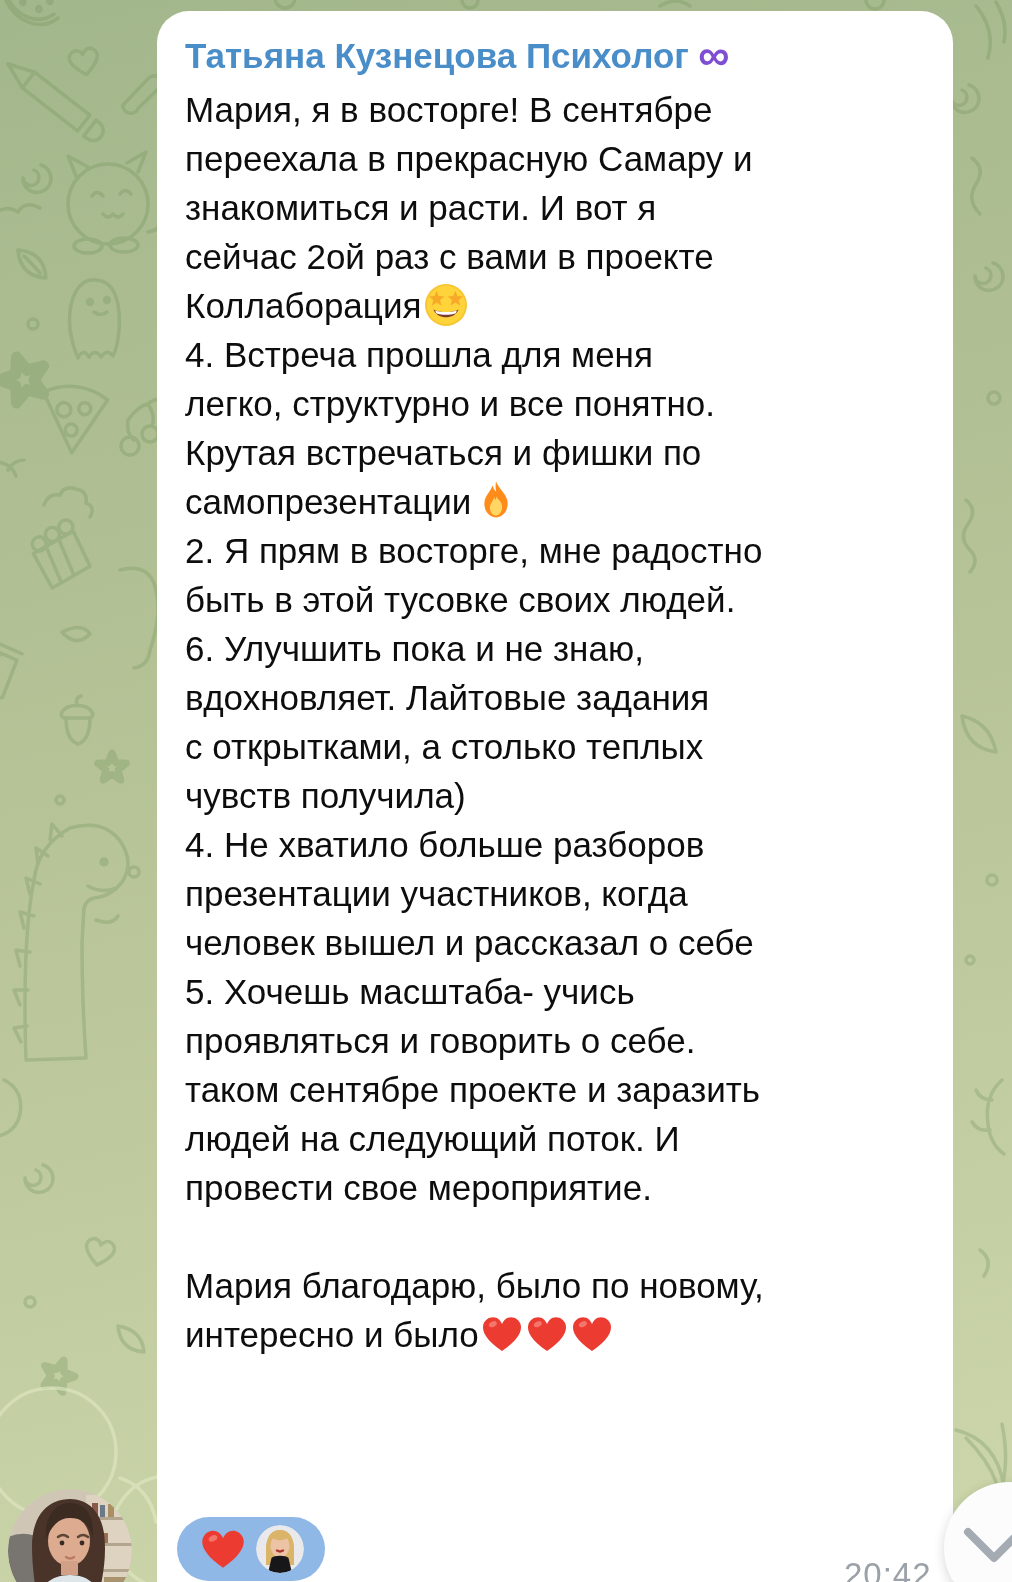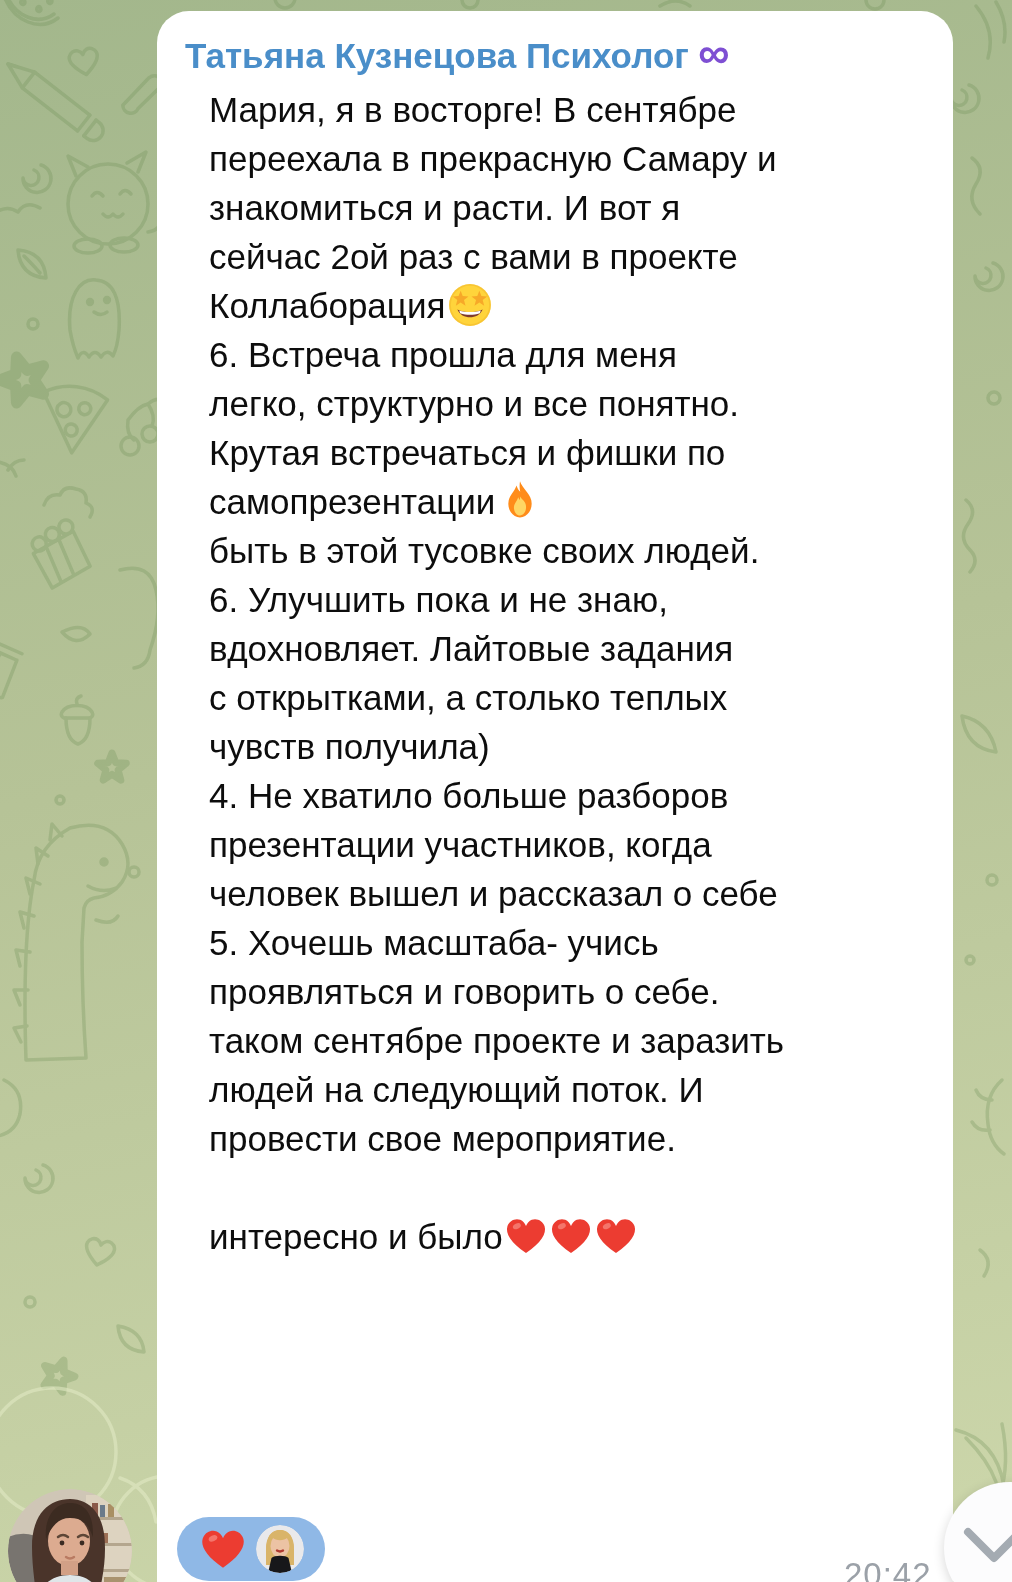--- a/index.html
+++ b/index.html
@@ -7,25 +7,25 @@
     position:relative;width:1012px;height:1582px;overflow:hidden;
     font-family:"Liberation Sans","DejaVu Sans",sans-serif;
     background:linear-gradient(168deg,var(--bg-top) 0%,var(--bg-mid) 45%,var(--bg-bottom) 100%);
   }
   .doodles{position:absolute;left:0;top:0;width:1012px;height:1582px;color:var(--doodle);}
   .bubble{
     position:absolute;left:157px;top:11px;width:796px;height:1625px;
     background:var(--bubble);border-radius:32px;box-sizing:border-box;
     padding:24px 28px 0 28px;
   }
-  .name-row{height:42px;display:flex;align-items:flex-start;gap:9px;}
+  .name-row{height:42px;display:flex;align-items:flex-end;gap:9px;}
   .sender{color:var(--name);font-size:35px;font-weight:700;line-height:42px;}
   .badge{color:var(--badge);font-size:44px;font-weight:700;line-height:40px;transform:translateY(-2px);}
   .msg{margin-top:8px;font-size:35px;line-height:49px;color:var(--text);}
-  .line{height:49px;white-space:nowrap;margin-left:24px;}
+  .line{height:49px;white-space:nowrap;}
   .em{width:44px;height:44px;display:inline-block;vertical-align:-9px;margin-left:3px;}
   .em.heart-run{margin-left:1px;}
   .reaction{
     position:absolute;left:20px;top:1506px;width:148px;height:64px;
     background:var(--pill);border-radius:32px;display:flex;align-items:center;
     justify-content:center;gap:9px;border:none;padding:0;cursor:pointer;
   }
   .reaction svg.r-heart{width:48px;height:46px;display:block;}
   .reaction .r-avatar{width:48px;height:48px;display:block;border-radius:50%;overflow:hidden;}
   .avatar{position:absolute;left:8px;top:1489px;width:124px;height:124px;border-radius:50%;overflow:hidden;cursor:pointer;}
@@ -189,41 +189,43 @@
         <div class="line"><span>знакомиться и расти. И вот я</span></div>
         <div class="line"><span>сейчас 2ой раз с вами в проекте</span></div>
         <div class="line"><span>Коллаборация</span><svg class="em" viewBox="0 0 40 40">
     <circle cx="20" cy="20" r="19" fill="#ffd43b"></circle>
     <circle cx="20" cy="20" r="18.2" fill="none" stroke="#f0b429" stroke-opacity=".45" stroke-width="1.6"></circle>
     <polygon points="0,-7.5 1.88,-2.59 7.13,-2.32 3.04,0.99 4.41,6.07 0,3.2 -4.41,6.07 -3.04,0.99 -7.13,-2.32 -1.88,-2.59" transform="translate(11.5,14.5)" fill="#f7a928"></polygon>
     <polygon points="0,-7.5 1.88,-2.59 7.13,-2.32 3.04,0.99 4.41,6.07 0,3.2 -4.41,6.07 -3.04,0.99 -7.13,-2.32 -1.88,-2.59" transform="translate(28.5,14.5)" fill="#f7a928"></polygon>
     <path d="M8.5 24 C12.5 33.5 27.5 33.5 31.5 24 C24 27.2 16 27.2 8.5 24 Z" fill="#7e3b2c"></path>
     <path d="M10.2 24.9 C16 27 24 27 29.8 24.9 L29 27.4 C23 29.4 17 29.4 11 27.4 Z" fill="#ffffff"></path>
   </svg></div>
-        <div class="line"><span>6. Встреча прошла для меня</span></div>
+        <div class="line"><span>4. Встреча прошла для меня</span></div>
         <div class="line"><span>легко, структурно и все понятно.</span></div>
         <div class="line"><span>Крутая встречаться и фишки по</span></div>
         <div class="line"><span>самопрезентации</span><svg class="em" viewBox="0 0 36 40">
     <path d="M18 2 C20 8.5 26.5 12 28.3 19.5 C30 27.5 24.8 34.6 18 35 C11.2 34.6 6 27.5 7.7 19.5 C8.9 14.2 13.2 11.2 14.8 5.8 C15.8 8.6 16.6 10 18.2 11.6 C17.5 8.2 17.5 5 18 2 Z" fill="#ff8c1a"></path>
     <path d="M18 16 C20.6 19.6 23.9 21.2 23.5 26.2 C23.2 30.6 20.8 33 18 33.2 C15.2 33 12.8 30.6 12.5 26.5 C12.2 22.7 15.1 20.5 16.4 16.6 C17 17.9 17.4 18.5 18 19.1 Z" fill="#ffd664"></path>
   </svg></div>
+        <div class="line"><span>2. Я прям в восторге, мне радостно</span></div>
         <div class="line"><span>быть в этой тусовке своих людей.</span></div>
         <div class="line"><span>6. Улучшить пока и не знаю,</span></div>
         <div class="line"><span>вдохновляет. Лайтовые задания</span></div>
         <div class="line"><span>с открытками, а столько теплых</span></div>
         <div class="line"><span>чувств получила)</span></div>
         <div class="line"><span>4. Не хватило больше разборов</span></div>
         <div class="line"><span>презентации участников, когда</span></div>
         <div class="line"><span>человек вышел и рассказал о себе</span></div>
         <div class="line"><span>5. Хочешь масштаба- учись</span></div>
         <div class="line"><span>проявляться и говорить о себе.</span></div>
         <div class="line"><span>таком сентябре проекте и заразить</span></div>
         <div class="line"><span>людей на следующий поток. И</span></div>
         <div class="line"><span>провести свое мероприятие.</span></div>
         <div class="line">&nbsp;</div>
+        <div class="line"><span>Мария благодарю, было по новому,</span></div>
         <div class="line"><span>интересно и было</span><svg class="em heart-run" viewBox="0 0 36 33">
     <path d="M18 30.5 C5.6 22.2 1 14.4 2.8 8.6 C4.2 4.1 9.1 1.7 13.3 3.3 C15.5 4.2 17 6 18 8.4 C19 6 20.5 4.2 22.7 3.3 C26.9 1.7 31.8 4.1 33.2 8.6 C35 14.4 30.4 22.2 18 30.5 Z" fill="#ec3c31"></path>
     <ellipse cx="10.5" cy="8.5" rx="3.4" ry="2.2" fill="#f4756b" transform="rotate(-24 10.5 8.5)"></ellipse>
   </svg><svg class="em heart-run" viewBox="0 0 36 33">
     <path d="M18 30.5 C5.6 22.2 1 14.4 2.8 8.6 C4.2 4.1 9.1 1.7 13.3 3.3 C15.5 4.2 17 6 18 8.4 C19 6 20.5 4.2 22.7 3.3 C26.9 1.7 31.8 4.1 33.2 8.6 C35 14.4 30.4 22.2 18 30.5 Z" fill="#ec3c31"></path>
     <ellipse cx="10.5" cy="8.5" rx="3.4" ry="2.2" fill="#f4756b" transform="rotate(-24 10.5 8.5)"></ellipse>
   </svg><svg class="em heart-run" viewBox="0 0 36 33">
     <path d="M18 30.5 C5.6 22.2 1 14.4 2.8 8.6 C4.2 4.1 9.1 1.7 13.3 3.3 C15.5 4.2 17 6 18 8.4 C19 6 20.5 4.2 22.7 3.3 C26.9 1.7 31.8 4.1 33.2 8.6 C35 14.4 30.4 22.2 18 30.5 Z" fill="#ec3c31"></path>
     <ellipse cx="10.5" cy="8.5" rx="3.4" ry="2.2" fill="#f4756b" transform="rotate(-24 10.5 8.5)"></ellipse>
   </svg></div>

